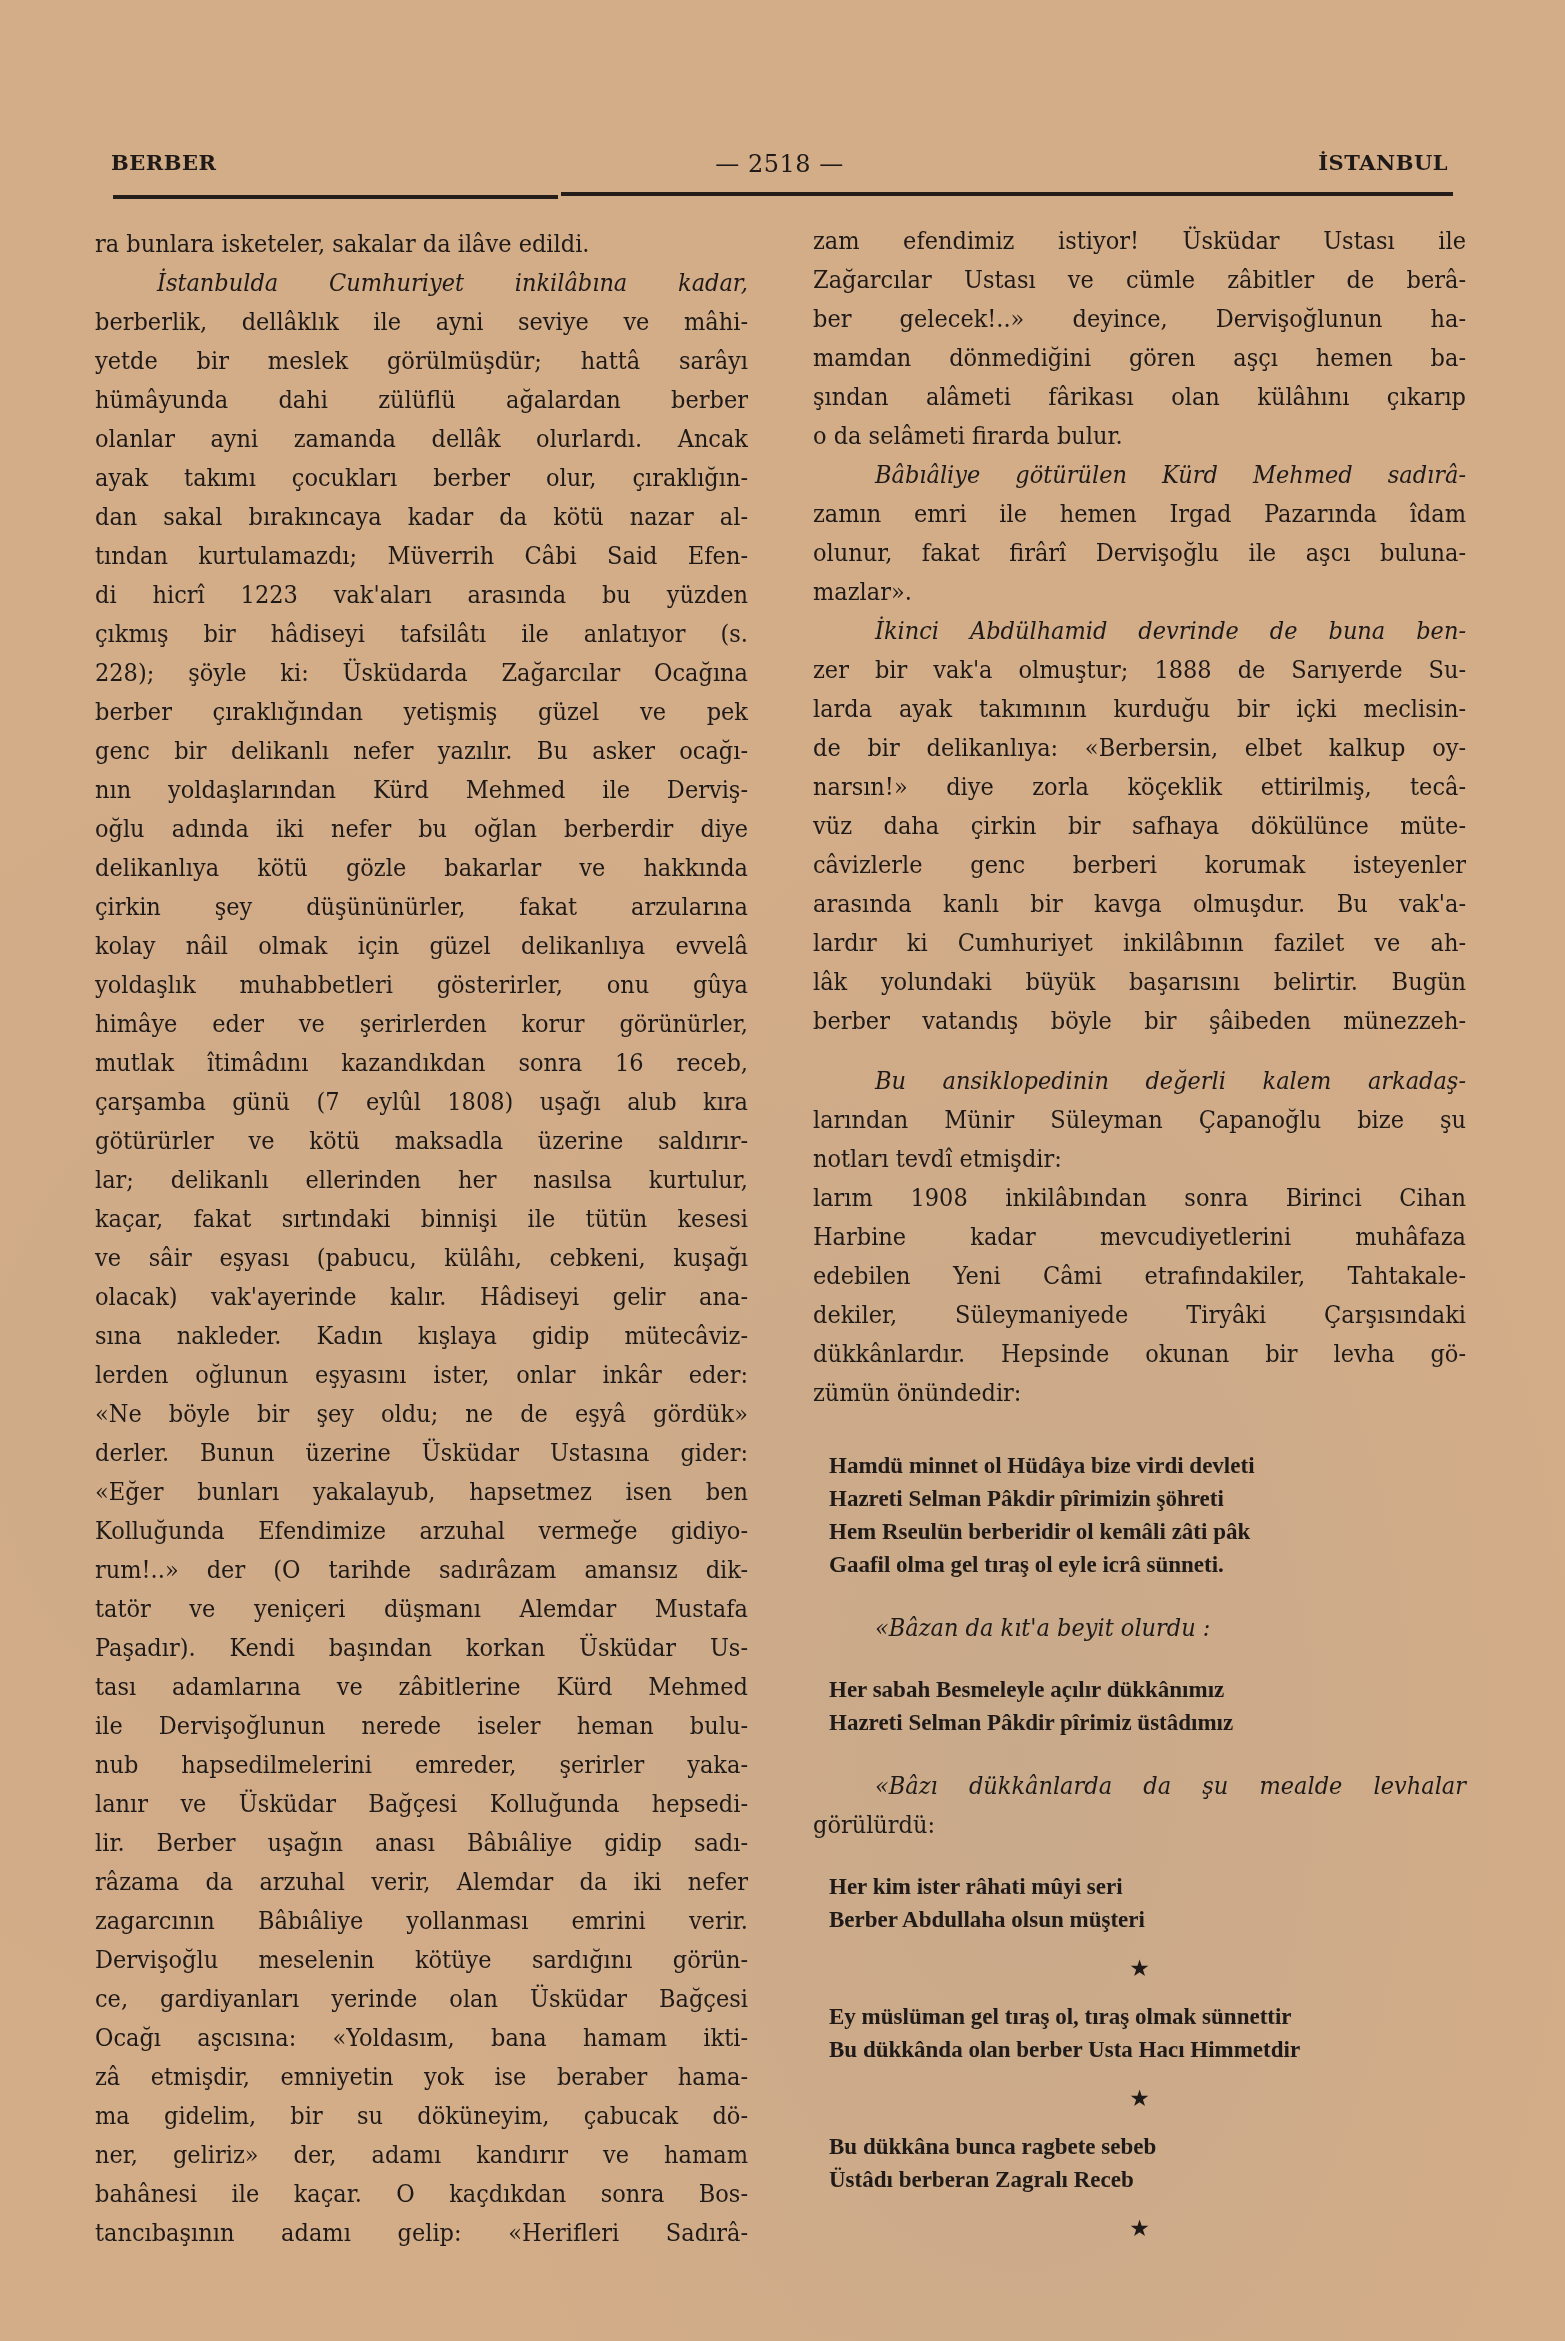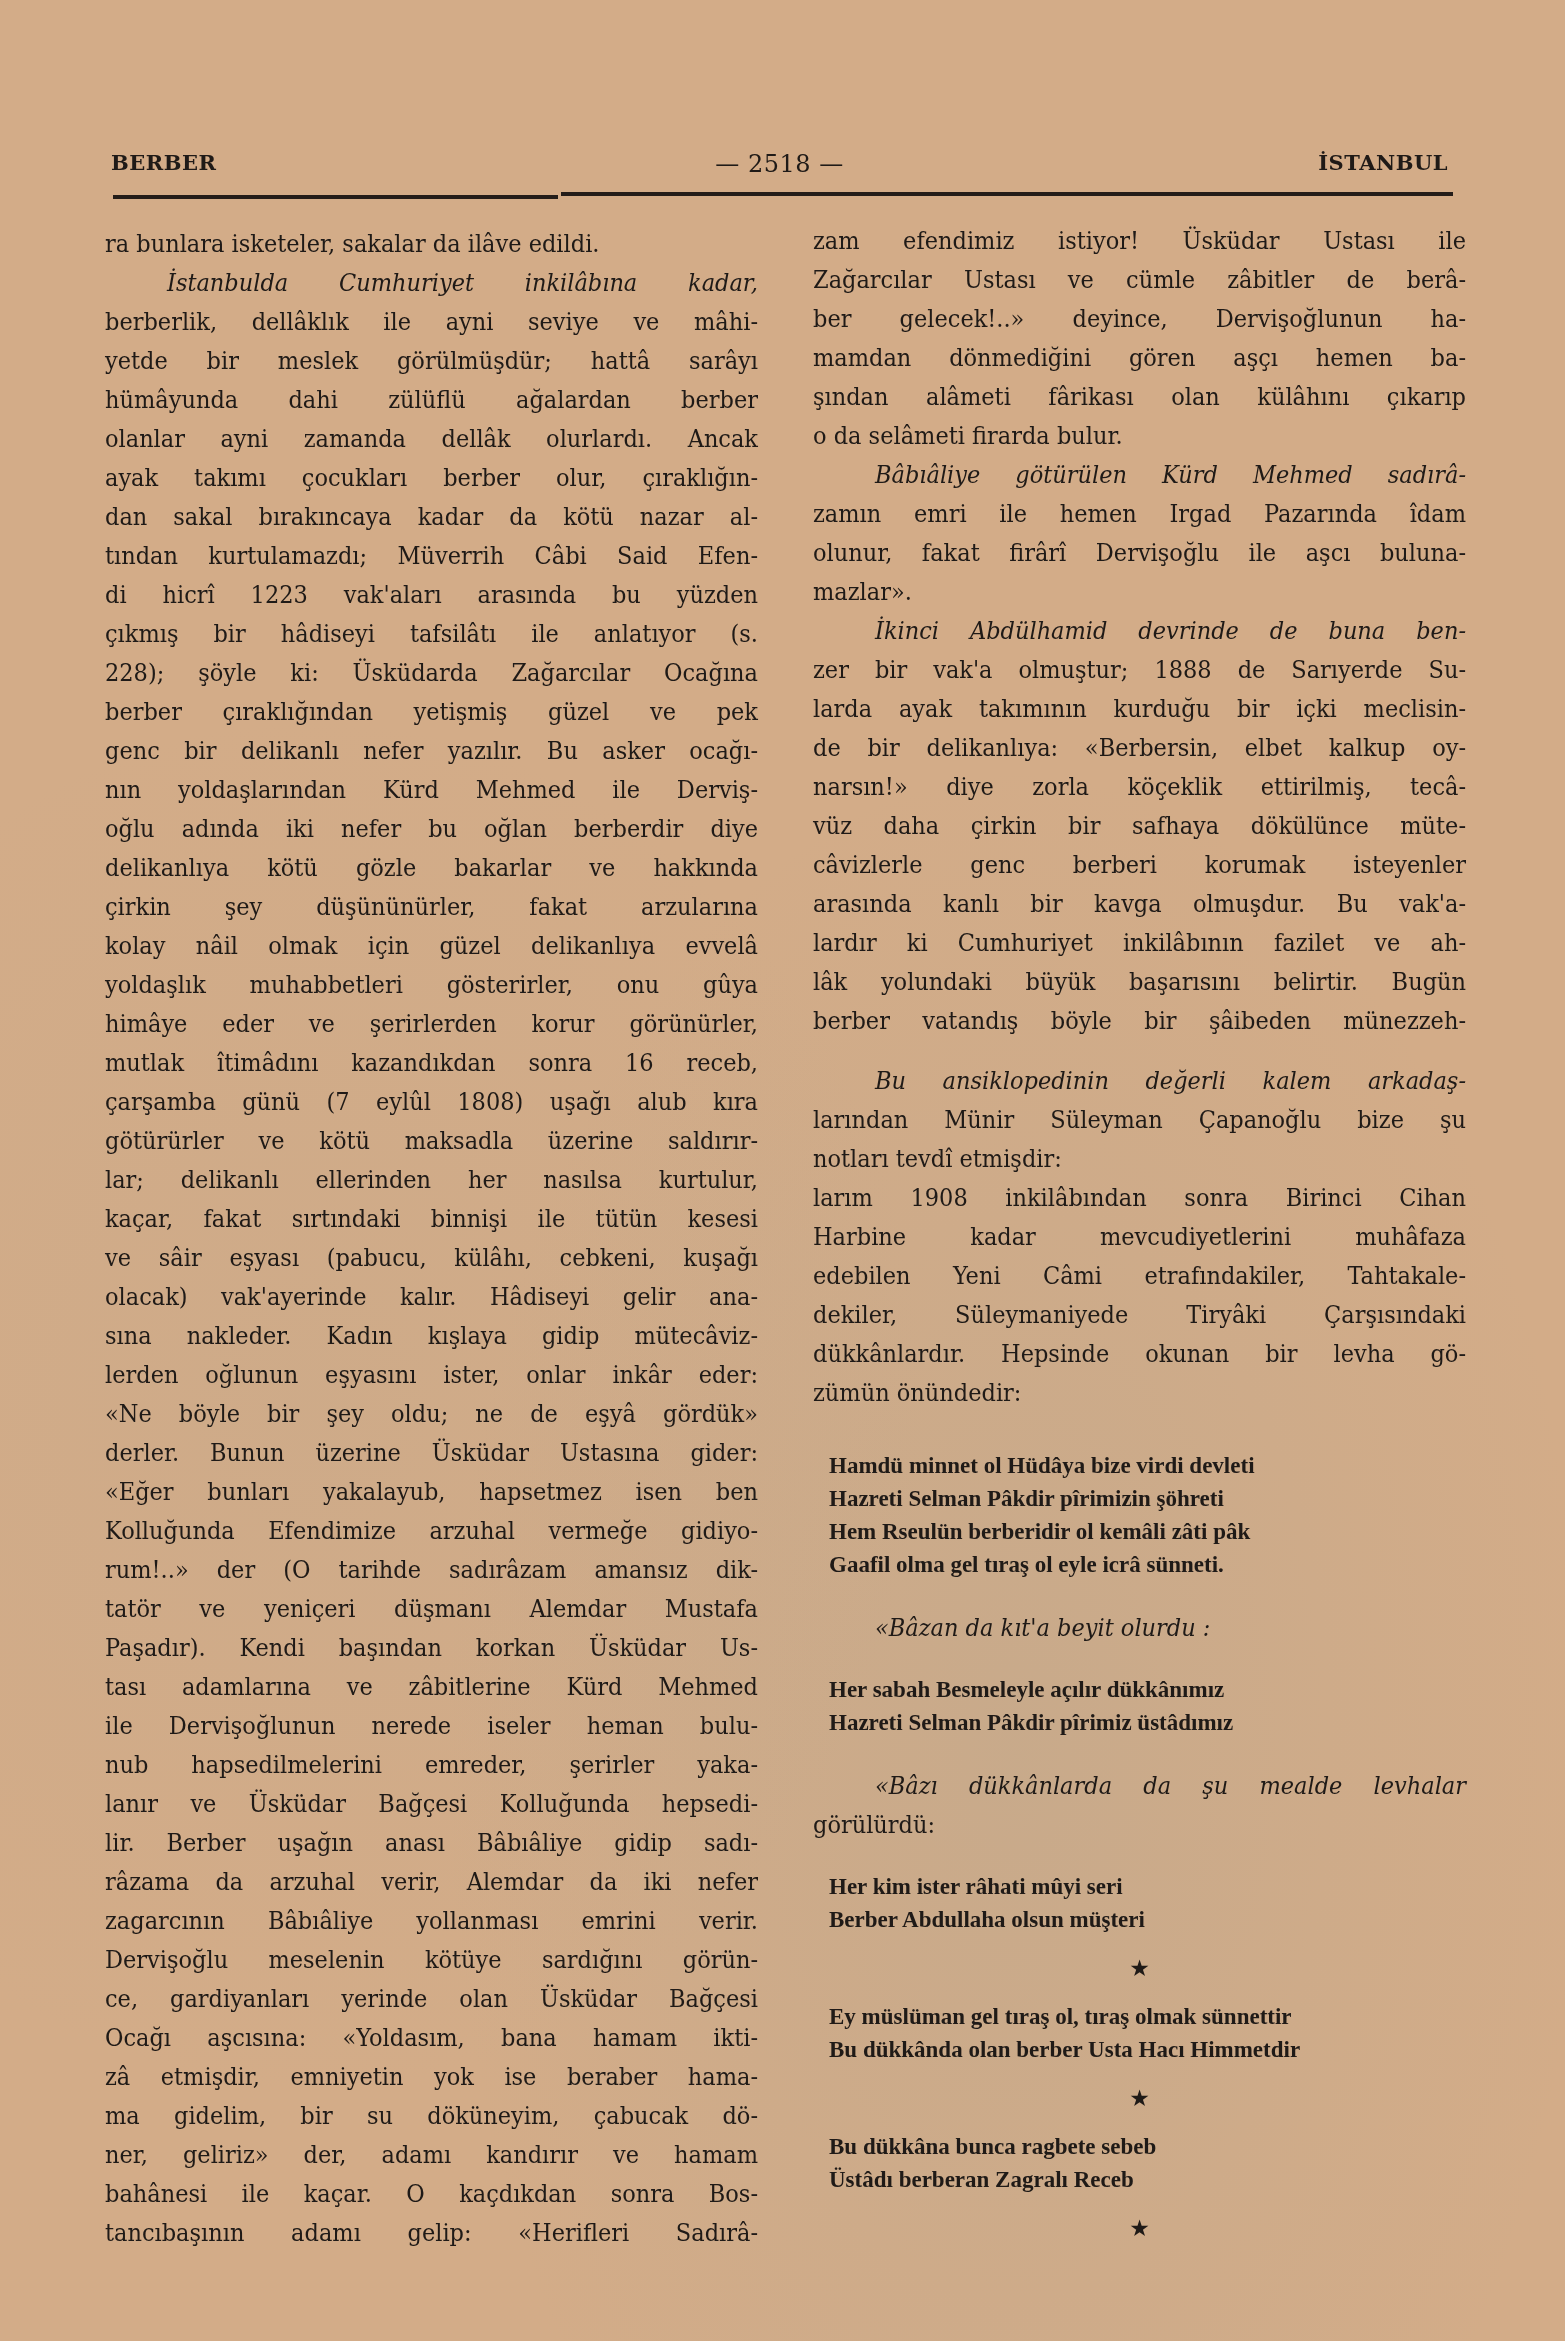--- a/index.html
+++ b/index.html
@@ -26,21 +26,21 @@
     .rule { position: absolute; background: #241d19; height: 4.2px; }
     .rule-left { left: 113px; top: 195px; width: 445px; }
     .rule-right { left: 561px; top: 192px; width: 892px; }
 
     .column {
       position: absolute; top: 224px; width: 653px;
       font-size: 25px; line-height: 39px;
       font-family: "DejaVu Serif", serif;
       font-stretch: condensed;
     }
-    .col-left { left: 105px; }
+    .col-left { left: 95px; }
     .col-right { left: 813px; top: 221px; }
     .para { margin: 0; text-align: justify; }
     .line { display: block; white-space: nowrap; text-align: justify; text-align-last: justify; }
     .line.last { text-align-last: left; }
     .indent { padding-left: 62px; font-style: italic; }
     .gap { height: 21px; }
     .verse {
       font-family: "Liberation Serif", "DejaVu Serif", serif;
       font-weight: bold; font-size: 23px; line-height: 33px; margin: 16px;
     }

